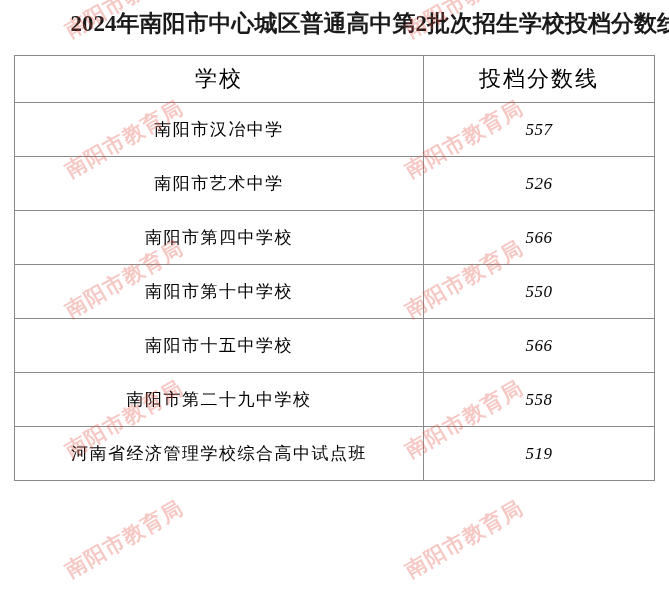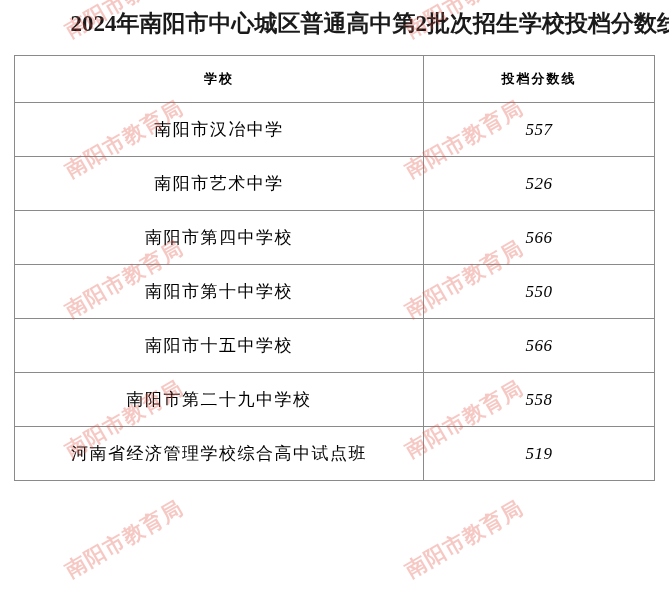--- a/index.html
+++ b/index.html
@@ -54,22 +54,22 @@
   table.score-table td {
     border: 1px solid #8a8a8a;
     text-align: center;
     vertical-align: middle;
     color: #000000;
     font-family: "Liberation Serif", "DejaVu Serif", serif;
   }
 
   table.score-table th {
     height: 44px;
-    font-size: 13px;
-    font-weight: bold;
+    font-size: 22px;
+    font-weight: normal;
     letter-spacing: 2px;
   }
 
   table.score-table td {
     height: 51px;
     font-size: 17px;
   }
 
   td.school-cell {
     letter-spacing: 1.5px;

